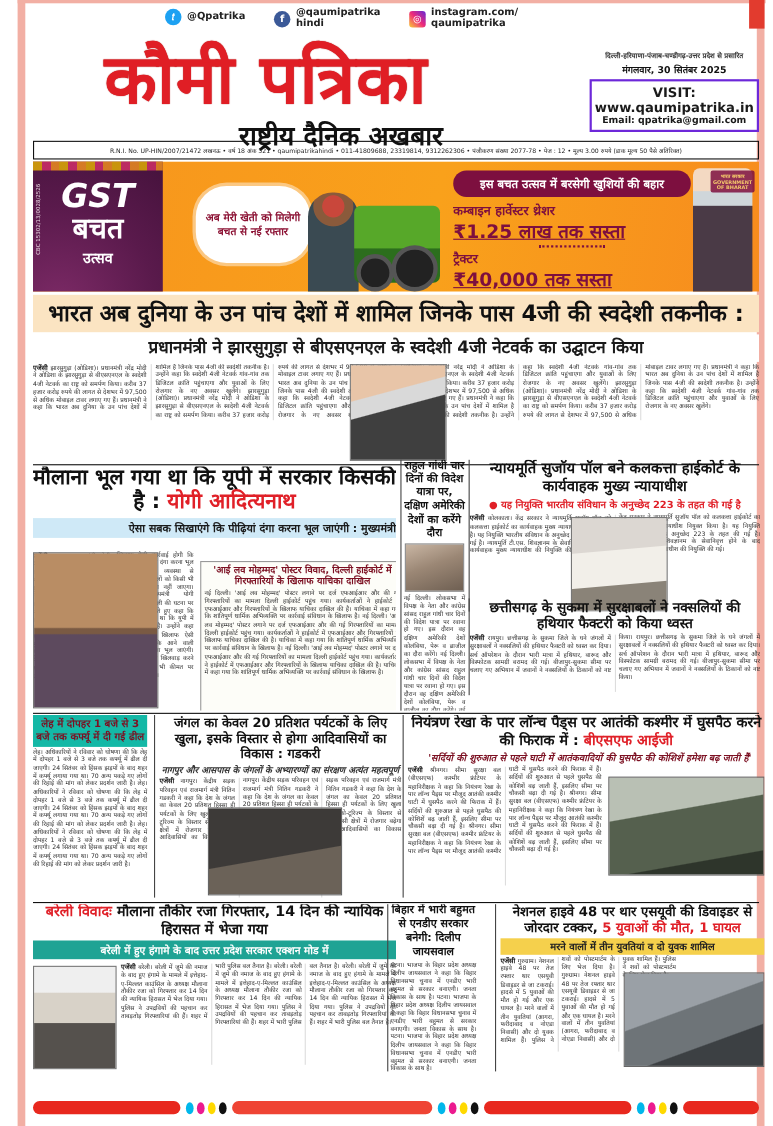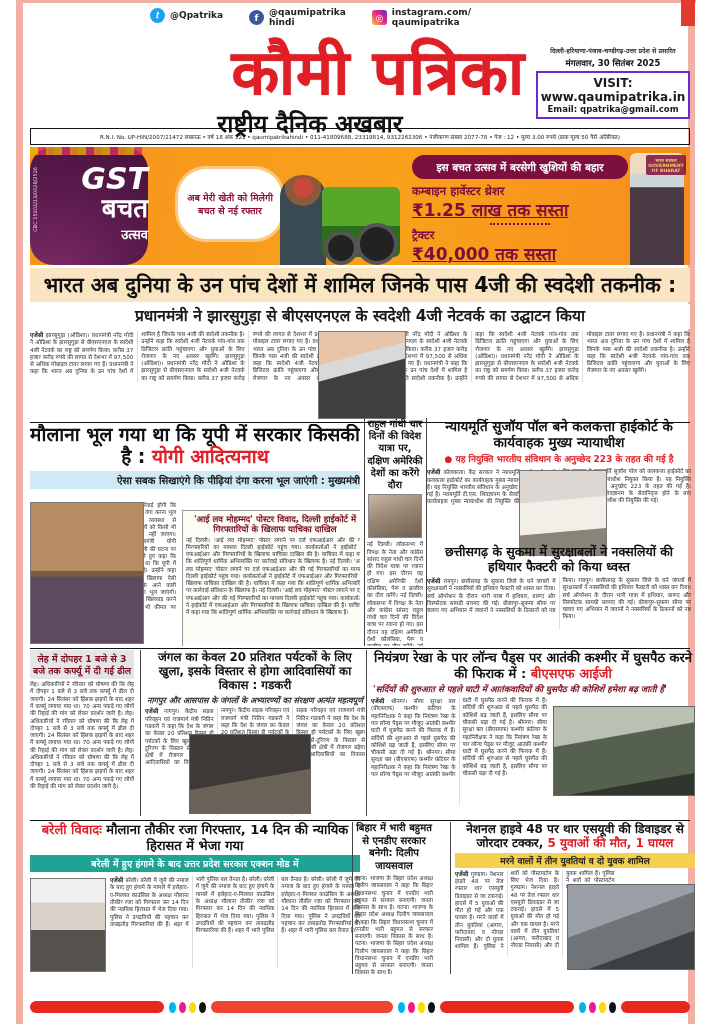--- a/index.html
+++ b/index.html
@@ -19,41 +19,41 @@
 
   
   .social{left:150px;top:8px;width:430px;height:36px;display:flex;gap:26px;align-items:flex-start;}
   .social-item{display:flex;gap:5px;align-items:center;font-size:9px;font-weight:bold;color:#222;}
   .sicon{width:15px;height:15px;border-radius:3px;color:#fff;font-size:9px;display:flex;align-items:center;justify-content:center;flex:0 0 auto;}
   .sicon.tw{background:#1da1f2;border-radius:50%;}
   .sicon.fb{background:#3b5998;border-radius:50%;}
   .sicon.ig{background:linear-gradient(45deg,#f9ce34,#ee2a7b,#6228d7);}
   .social-item .lbl{line-height:1.1;white-space:pre-line;}
 
-  .masthead-title{left:95px;top:42px;width:430px;text-align:right;
+  .masthead-title{left:95px;top:42px;width:430px;text-align:left;
     font-size:62px;font-weight:bold;color:#e01e25;letter-spacing:1px;line-height:1.0;
     text-shadow:0 0 1px #a00;}
   .masthead-tag{left:120px;top:106px;width:380px;text-align:center;font-size:24px;font-weight:bold;color:#111;}
 
   .pubinfo{left:536px;top:46px;width:154px;text-align:center;}
   .pub-line{font-size:6.3px;font-weight:bold;color:#333;}
   .pub-date{font-size:8.5px;font-weight:bold;color:#111;margin-top:2px;}
   .visit-box{margin-top:3px;border:2px solid #6d28d9;background:#fff;padding:3px 2px;}
   .visit-box .v1{font-size:12px;font-weight:bold;}
   .visit-box .v2{font-size:12px;font-weight:bold;}
   .visit-box .v3{font-size:8.5px;font-weight:bold;}
 
   .rni{left:30px;top:128px;width:658px;height:15px;border:1px solid #111;
     font-size:5.6px;color:#222;display:flex;align-items:center;justify-content:center;white-space:nowrap;overflow:hidden;}
 
   
   .ad{left:30px;top:147px;width:660px;height:118px;background:linear-gradient(100deg,#f7941d 0%,#f9a11b 55%,#f78c1e 100%);}
   .ad-left{position:absolute;left:0;top:0;width:118px;height:118px;
     background:radial-gradient(circle at 20% 110%,#7c2a66 0%,#5a1a4c 55%,#45123c 100%);
-    color:#fff;text-align:right;border-radius:23px;}
+    color:#fff;text-align:center;}
   .ad-bunting{position:absolute;left:0;top:0;width:100%;height:8px;
     background:repeating-linear-gradient(90deg,#e8b400 0 8px,#d8306b 8px 16px,#f7941d 16px 24px);opacity:.8;}
   .ad-cbc{position:absolute;left:2px;top:20px;font-size:5px;color:#e8d7e2;writing-mode:vertical-rl;transform:rotate(180deg);}
   .gst1{font-size:30px;font-weight:bold;margin-top:14px;font-style:italic;}
   .gst2{font-size:26px;font-weight:bold;line-height:.95;}
   .gst3{font-size:13px;font-weight:bold;margin-top:4px;}
   .bubble{position:absolute;left:148px;top:22px;width:96px;height:62px;background:#fff;border-radius:28px;
     display:flex;align-items:center;justify-content:center;text-align:center;
     font-size:9.5px;font-weight:bold;color:#8d1436;padding:4px;box-shadow:0 0 0 3px rgba(255,255,255,.45);}
   .farmer{position:absolute;left:250px;top:28px;width:46px;height:90px;
@@ -114,31 +114,31 @@
   .justice-sub{font-size:9px;font-weight:bold;color:#e02028;text-align:center;margin-top:2px;}
   .justice-photo{position:absolute;left:92px;top:52px;width:86px;height:84px;
     background:linear-gradient(175deg,#dcd7d2 0 35%,#f2efe9 36% 70%,#8a8378 71% 100%);border:1px solid #777;}
 
   
   .chh{left:426px;top:544px;width:264px;height:88px;}
   .chh .h{font-size:12.5px;line-height:1.2;}
 
   
   .leh{left:30px;top:650px;width:104px;height:166px;}
-  .leh-h{background:#e5e5e5;color:#7c1022;font-size:9.3px;font-weight:bold;text-align:center;padding:3px 2px;line-height:1.25;}
+  .leh-h{background:#14b8a6;color:#7c1022;font-size:9.3px;font-weight:bold;text-align:center;padding:3px 2px;line-height:1.25;}
   
   .gad{left:140px;top:650px;width:220px;height:166px;padding-left:4px;}
   .gad .h{font-size:11.8px;line-height:1.2;}
   .gad-sub{font-size:8px;font-style:italic;font-weight:bold;text-align:center;color:#333;margin:2px 0;}
   .gad-photo{position:absolute;left:48px;top:84px;width:120px;height:78px;
     background:linear-gradient(170deg,#3d3a38 0 55%,#6b6258 56% 100%);border:1px solid #666;}
   
   .bsf{left:366px;top:650px;width:324px;height:166px;padding-left:4px;}
   .bsf .h{font-size:13px;line-height:1.2;}
-  .bsf-sub{font-size:8.6px;font-style:italic;font-weight:bold;text-align:left;color:#7c1022;margin:2px 2px;}
+  .bsf-sub{font-size:8.6px;font-style:italic;font-weight:bold;text-align:right;color:#7c1022;margin:2px 12px;}
   .bsf-photo{position:absolute;right:0;top:56px;width:140px;height:88px;
     background:linear-gradient(170deg,#b9c0b4 0 35%,#55604e 36% 80%,#2e352b 81% 100%);border:1px solid #666;}
 
   
   .bar{left:30px;top:822px;width:330px;height:152px;}
   .bar .h{font-size:13px;line-height:1.2;}
   .bar-sub{background:#1fa394;color:#fff;font-size:9.5px;font-weight:bold;text-align:center;margin-top:2px;padding:2px 0;}
   .bar-photo{position:absolute;left:0;top:56px;width:74px;height:92px;
     background:linear-gradient(180deg,#efefef 0 25%,#d8d2c8 26% 55%,#55514d 56% 100%);border:1px solid #777;}
 

